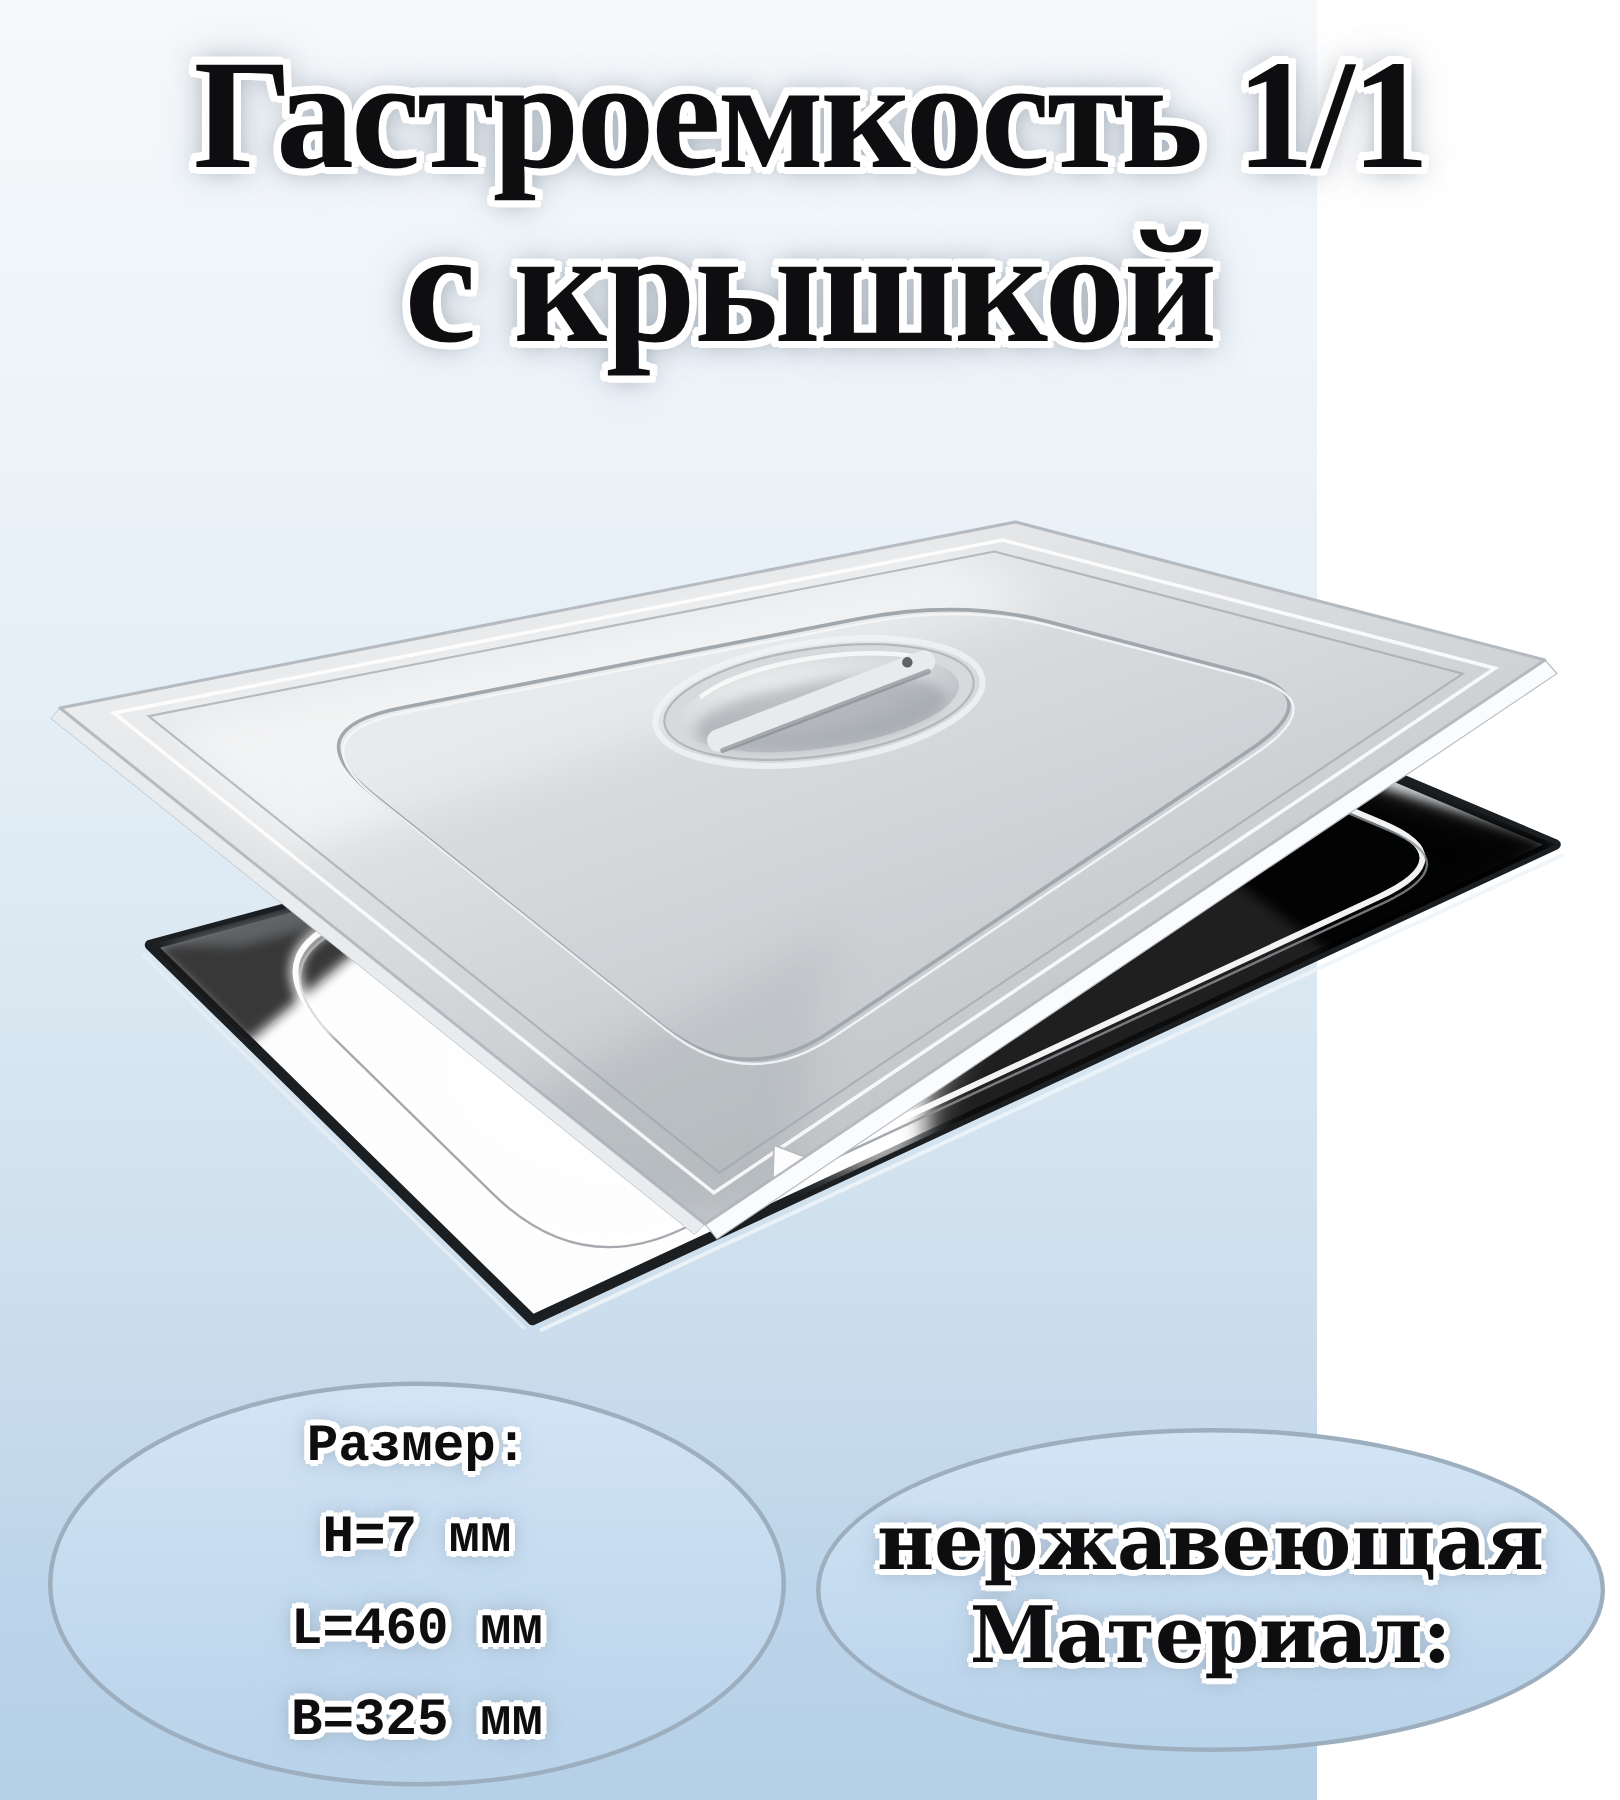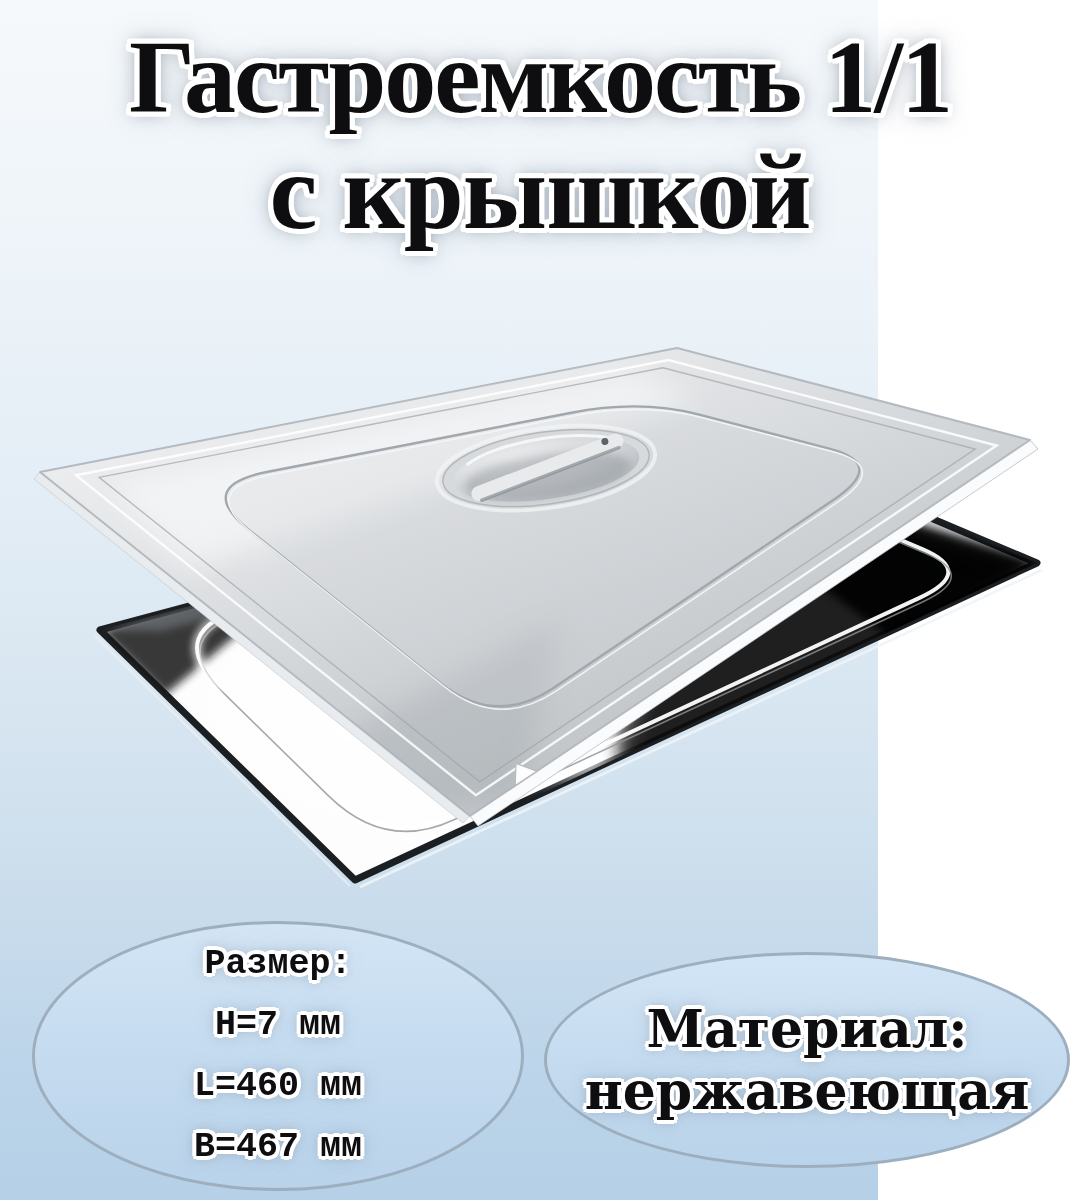--- a/index.html
+++ b/index.html
@@ -146,21 +146,21 @@
       </g>
 
       <polygon points="515.2,485.6 536.8,471.2 516,463.4" fill="#fdfdfe" stroke="#b6bbc0" stroke-width="1.2"></polygon>
     </g>
   </svg>
 
   <div class="badge badge-size">
     <div class="badge-line outlined-sm">Размер:</div>
     <div class="badge-line outlined-sm">H=7 мм</div>
     <div class="badge-line outlined-sm">L=460 мм</div>
-    <div class="badge-line outlined-sm">B=467 мм</div>
+    <div class="badge-line outlined-sm">B=325 мм</div>
   </div>
 
   <div class="badge badge-material">
+    <div class="badge-line outlined-sm">нержавеющая</div>
     <div class="badge-line outlined-sm">Материал:</div>
-    <div class="badge-line outlined-sm">нержавеющая</div>
   </div>
 
 </div>
 
 </body></html>

